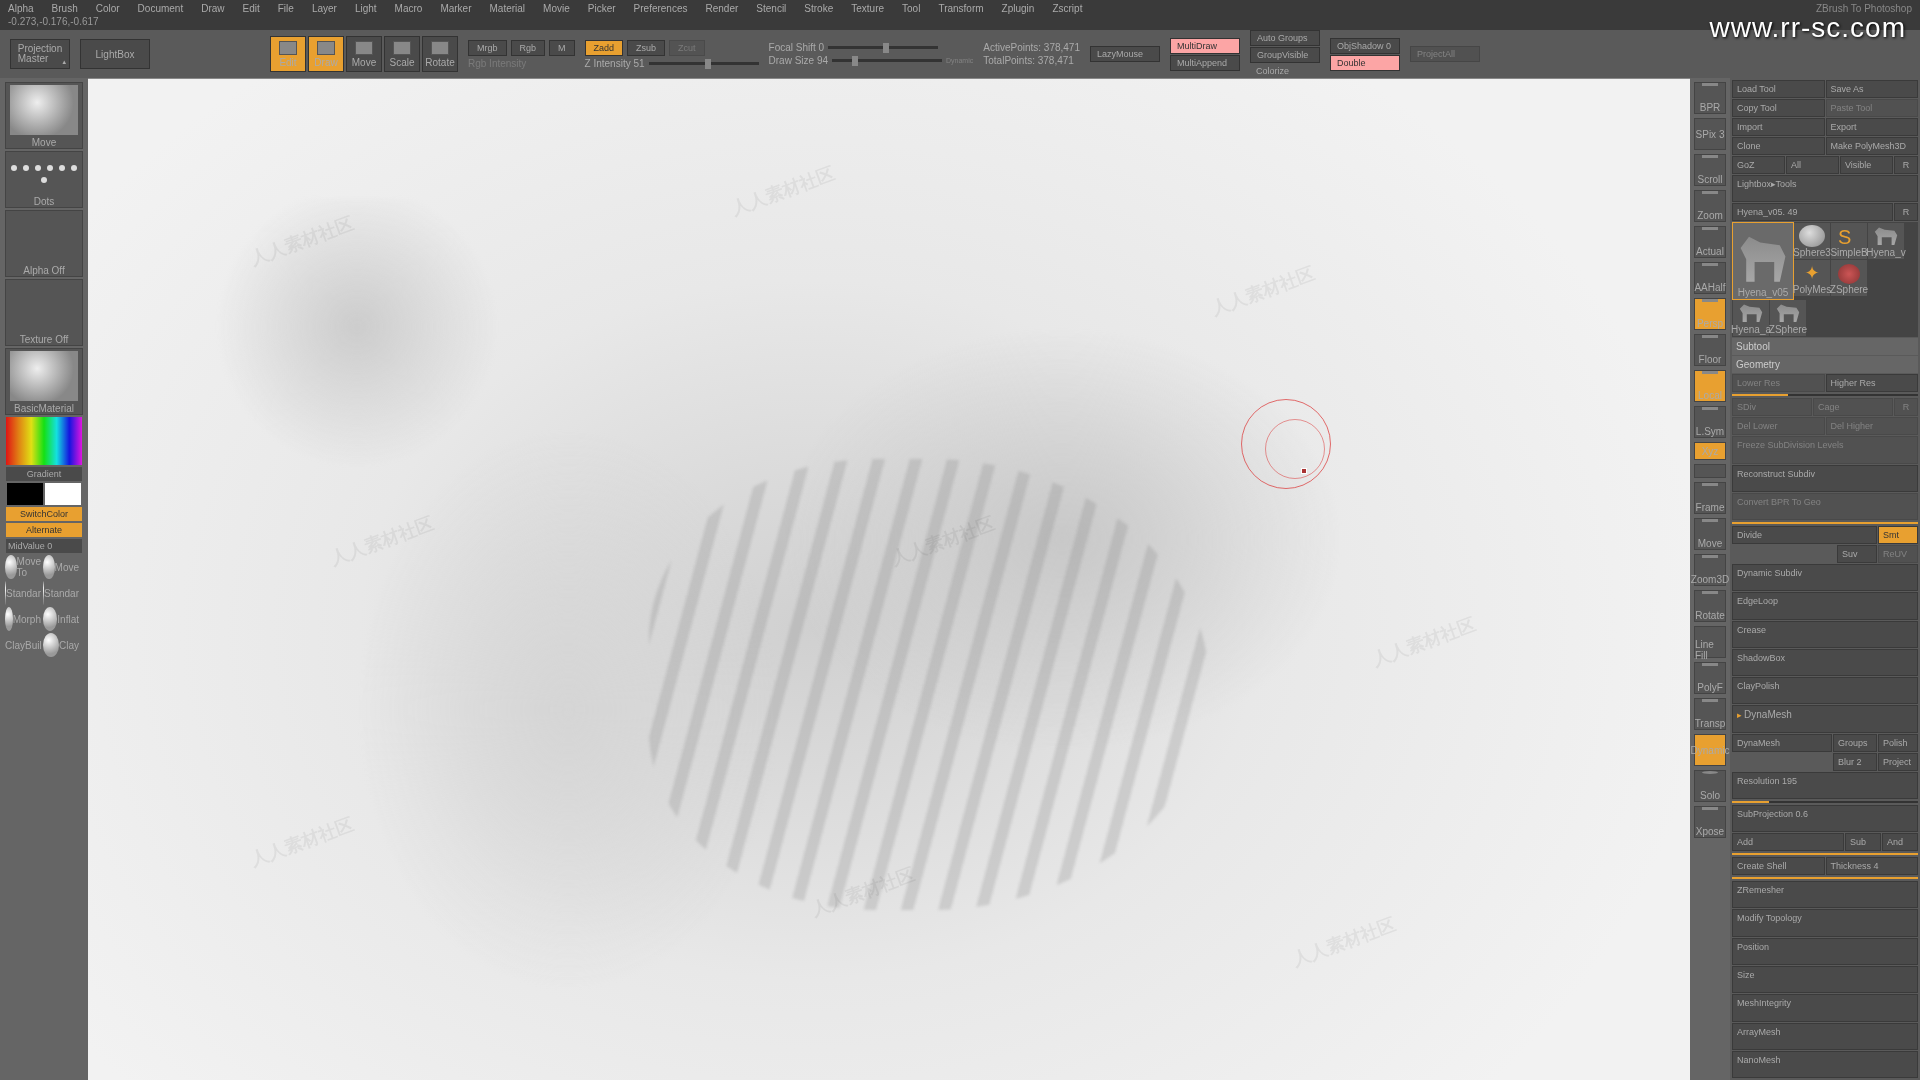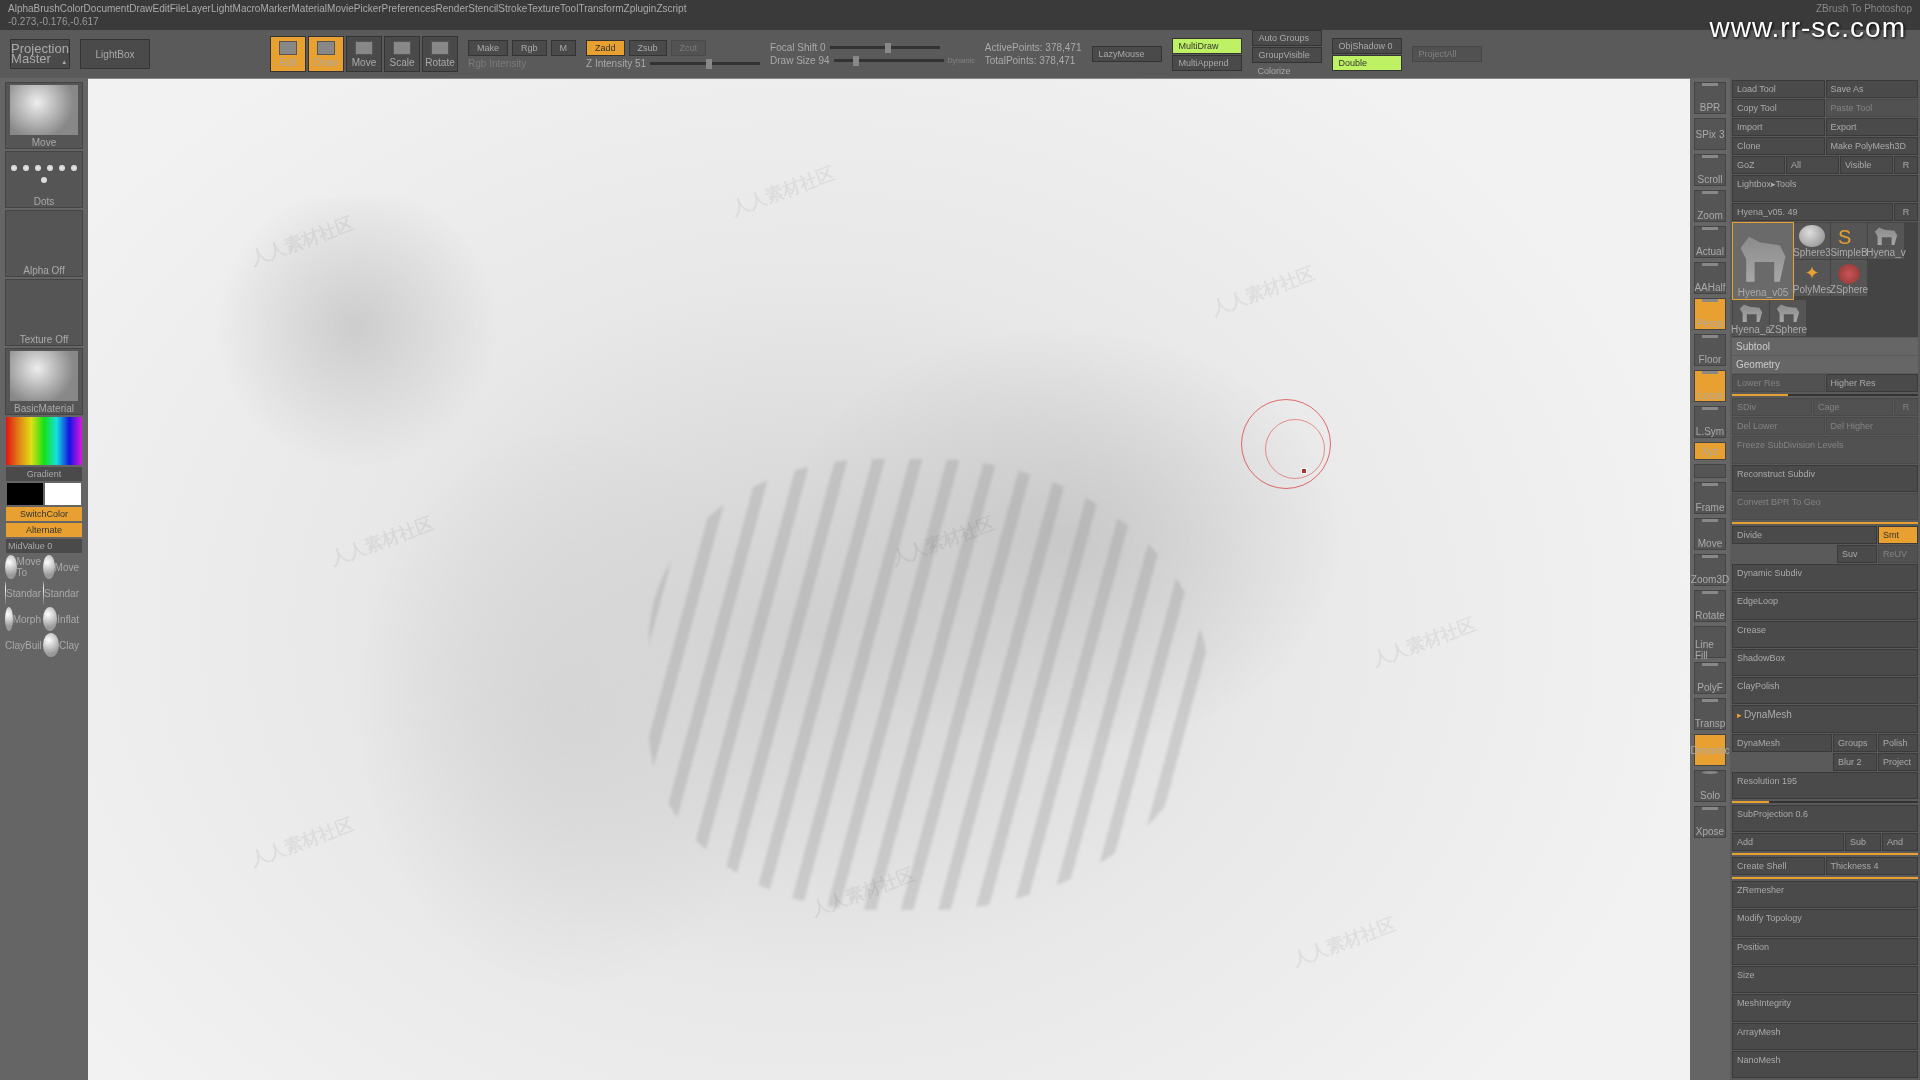--- a/index.html
+++ b/index.html
@@ -1,38 +1,38 @@
 <!DOCTYPE html>
 <html><head>
 <meta charset="utf-8">
 <style>
 *{margin:0;padding:0;box-sizing:border-box;font-family:Arial,sans-serif;font-size:10px;color:#aaa;user-select:none}
 body{background:#434343;width:1920px;height:1080px;overflow:hidden;position:relative}
-.menubar{height:16px;background:#3a3a3a;display:flex;align-items:center;padding:0 8px;}
+.menubar{height:16px;background:#3a3a3a;display:flex;align-items:center;padding:0 8px;gap:18px}
 .menubar span{cursor:pointer}
 .menubar .title{margin-left:auto;color:#888}
 .coords{height:14px;padding:0 8px;font-size:10px;color:#999;background:#3a3a3a}
 .toolbar{height:48px;background:#5a5a5a;display:flex;align-items:center;padding:4px 10px;gap:10px}
 .btn-grp{display:flex;gap:2px;align-items:center}
-.proj-btn{width:60px;height:30px;background:#4a4a4a;border:1px solid #333;display:flex;flex-direction:column;align-items:center;justify-content:center;font-size:13px;line-height:10px;position:relative}
+.proj-btn{width:60px;height:30px;background:#4a4a4a;border:1px solid #333;display:flex;flex-direction:column;align-items:center;justify-content:center;font-size:10px;line-height:10px;position:relative}
 .proj-btn::after{content:"▴";position:absolute;right:3px;bottom:1px;font-size:7px}
 .lightbox-btn{width:70px;height:30px;background:#4a4a4a;border:1px solid #333;display:flex;align-items:center;justify-content:center}
 .tool-btn{width:36px;height:36px;background:#4a4a4a;border:1px solid #333;display:flex;flex-direction:column;align-items:center;justify-content:center;font-size:8px;gap:2px}
 .tool-btn.active{background:#e8a030;color:#333}
 .tool-btn .icn{width:18px;height:14px;background:#888;border:1px solid #555}
 .mode-btn{padding:2px 8px;background:#4a4a4a;border:1px solid #333;font-size:9px}
 .mode-btn.active{background:#e8a030;color:#333}
 .slider-grp{display:flex;flex-direction:column;gap:2px;font-size:9px}
 .slider-row{display:flex;align-items:center;gap:4px}
 .slider{width:110px;height:3px;background:#333;position:relative}
 .slider .knob{position:absolute;width:6px;height:10px;background:#888;top:-3px}
 .stat-col{display:flex;flex-direction:column;gap:2px;font-size:9px}
 .opt-col{display:flex;flex-direction:column;gap:1px}
 .opt-btn{padding:2px 6px;background:#4a4a4a;border:1px solid #333;font-size:9px;min-width:70px}
-.opt-btn.hl{background:#bef264;color:#333}
+.opt-btn.hl{background:#fca5a5;color:#333}
 
 .main{display:flex;height:calc(100% - 78px)}
 .left-panel{width:88px;background:#656565;display:flex;flex-direction:column;align-items:center;padding:4px;gap:2px;overflow:hidden}
 .lp-item{width:78px;display:flex;flex-direction:column;align-items:center;background:#555;border:1px solid #444;font-size:9px}
 .lp-thumb{width:68px;height:50px;background:radial-gradient(circle at 40% 35%,#eee,#888 70%);margin:2px}
 .lp-dots{width:68px;height:40px;display:flex;flex-wrap:wrap;justify-content:center;align-content:center;gap:6px;margin:2px}
 .lp-dots i{width:6px;height:6px;background:#ddd;border-radius:50%}
 .lp-empty{width:68px;height:50px;background:#555;margin:2px}
 .color-pick{width:76px;height:48px;background:linear-gradient(to right,red,#f80,#ff0,#0f0,#0ff,#00f,#f0f);opacity:0.8}
 .swatch-row{display:flex;gap:2px}
@@ -134,21 +134,21 @@
         <div class="icn"></div>
         <span>Scale</span>
       </div>
     <div class="tool-btn">
         <div class="icn"></div>
         <span>Rotate</span>
       </div>
   </div>
   <div class="slider-grp">
     <div class="slider-row">
-      <div class="mode-btn">Make</div>
+      <div class="mode-btn">Mrgb</div>
       <div class="mode-btn">Rgb</div>
       <div class="mode-btn">M</div>
     </div>
     <div style="opacity:0.4">Rgb Intensity</div>
   </div>
   <div class="slider-grp">
     <div class="slider-row">
       <div class="mode-btn active">Zadd</div>
       <div class="mode-btn">Zsub</div>
       <div class="mode-btn" style="opacity:0.4">Zcut</div>

